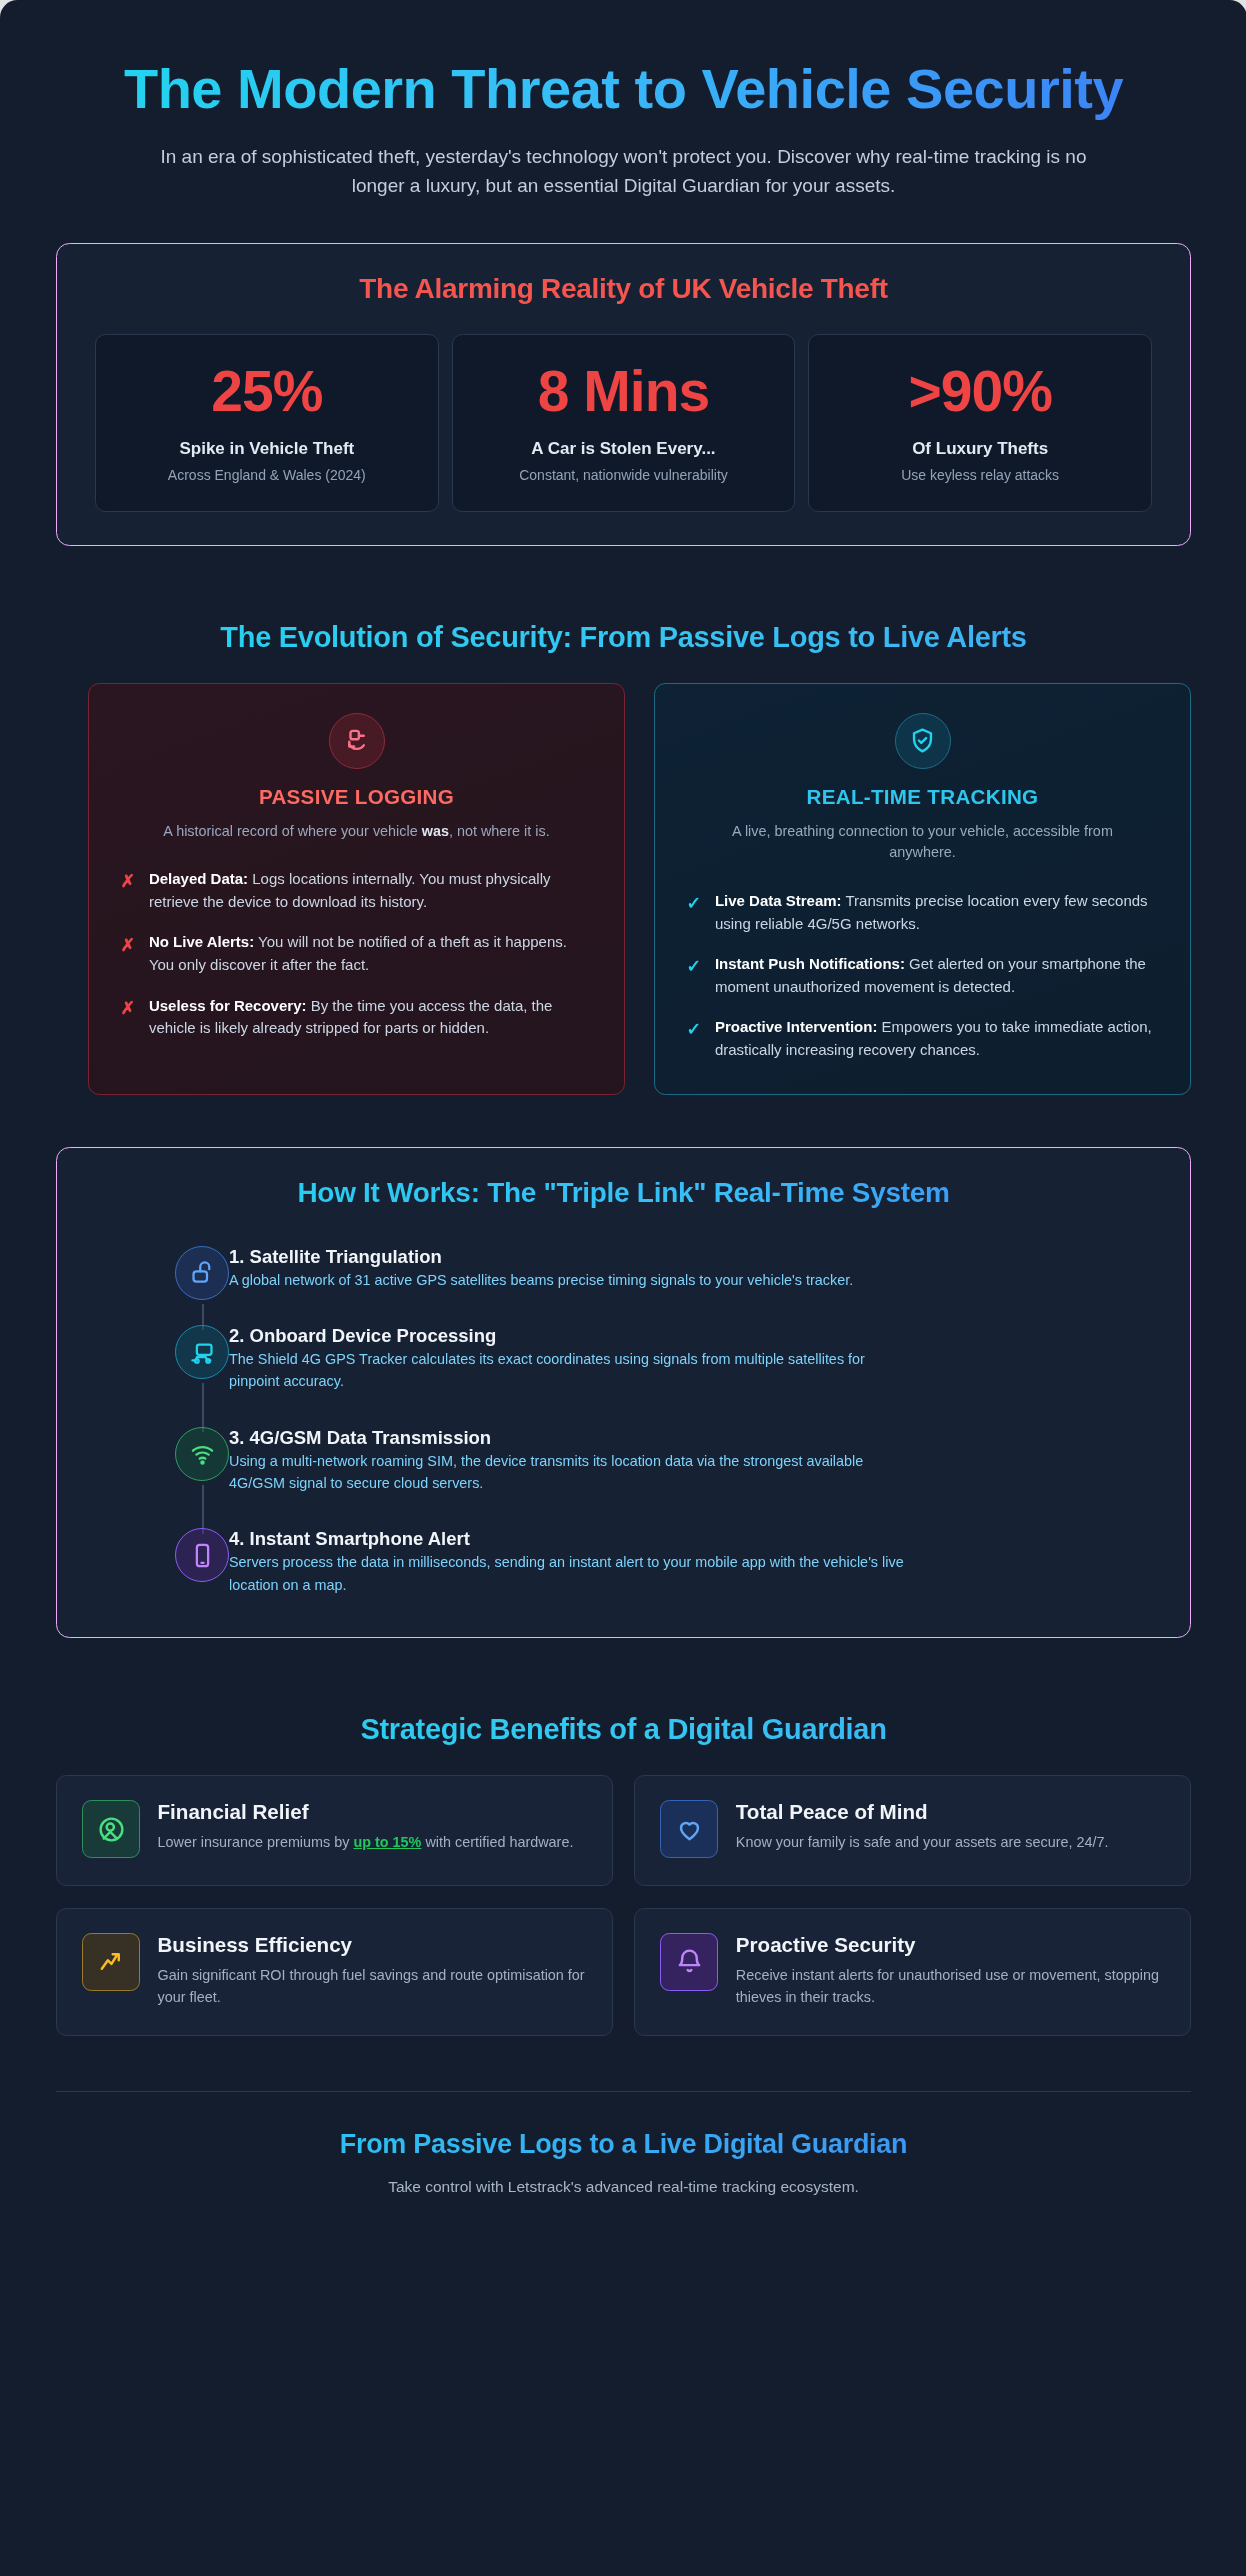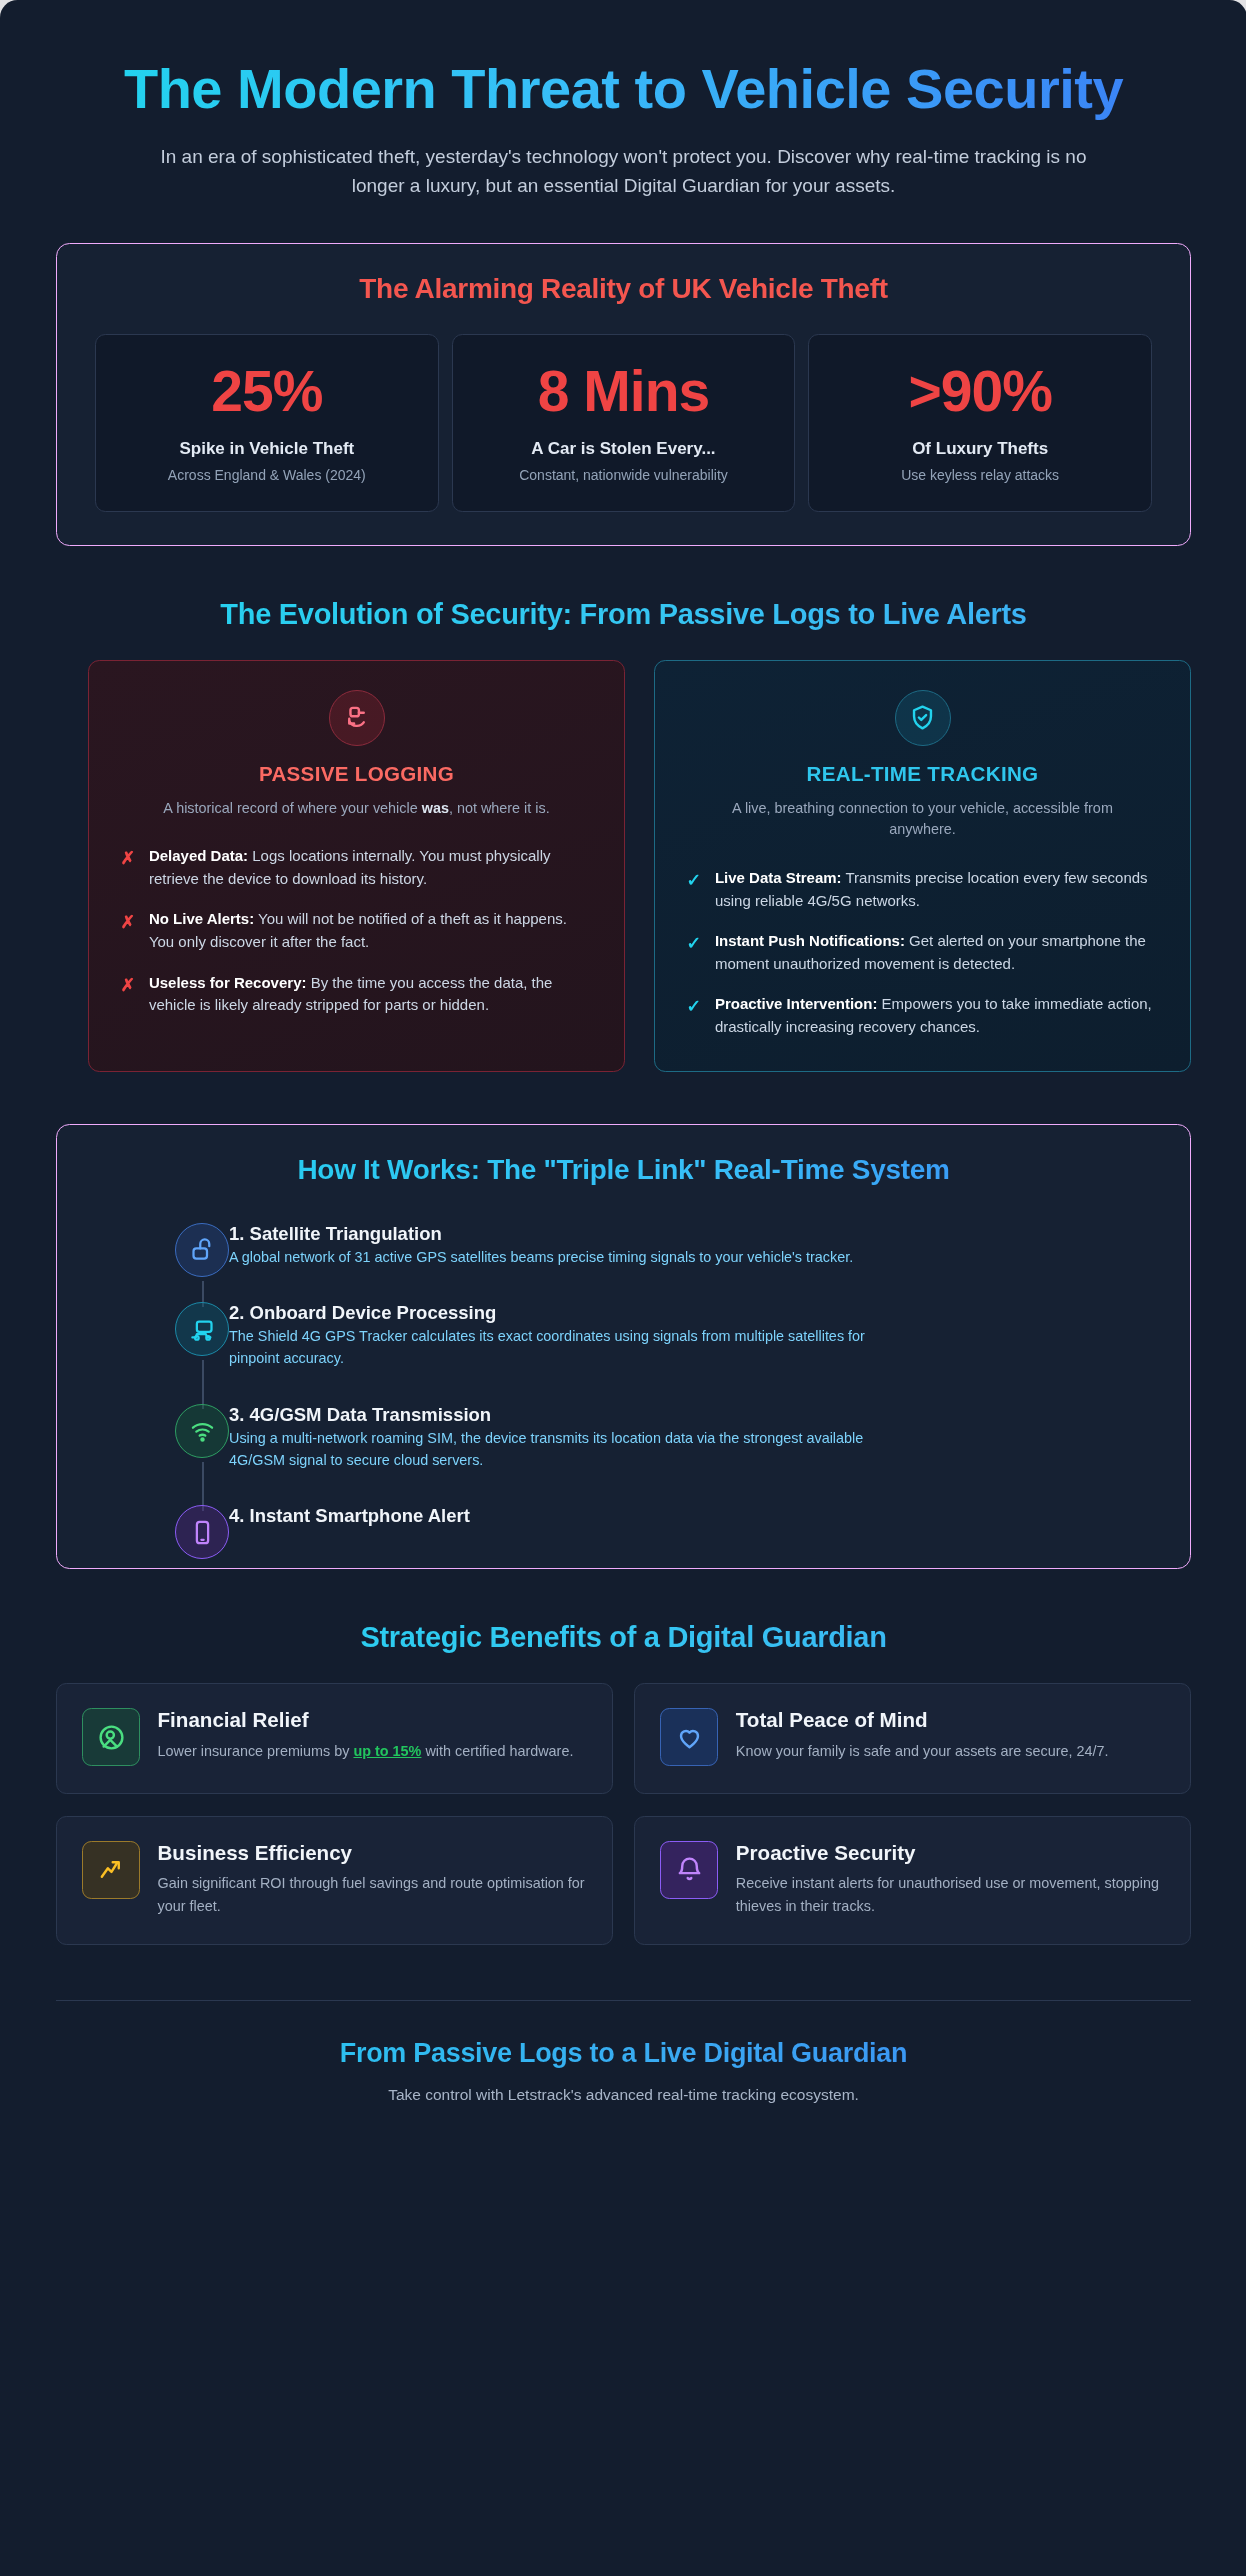--- a/index.html
+++ b/index.html
@@ -98,21 +98,21 @@
     color: #e3eaf4;
   }
   .stat-note {
     margin-top: 8.2px;
     font-size: 14px;
     color: #93a3b8;
   }
 
   
   .section-heading {
-    margin-top: 52px;
+    margin-top: 75px;
     text-align: center;
     font-size: 29px;
     font-weight: 700;
     letter-spacing: -0.3px;
   }
   .section-heading.cyan {
     background: linear-gradient(90deg, #22d3ee 0%, #35c7f2 50%, #3fa9f5 100%);
     -webkit-background-clip: text; background-clip: text;
     color: transparent; -webkit-text-fill-color: transparent;
   }
@@ -388,20 +388,21 @@
 
       <div class="step">
         <div class="step-ico ico-purple">
           <svg width="27" height="27" viewBox="0 0 24 24" fill="none" stroke="#c084fc" stroke-width="2" stroke-linecap="round" stroke-linejoin="round">
             <rect x="7" y="2.5" width="10" height="19" rx="2.5"></rect>
             <path d="M11 18.5h2"></path>
           </svg>
         </div>
 
         <div class="step-title">4. Instant Smartphone Alert</div>
+        <div class="step-desc">Servers process the data in milliseconds, sending an instant alert to your mobile app with the vehicle's live location on a map.</div>
       </div>
 
     </div>
   </div>
 
   <div class="section-heading cyan">Strategic Benefits of a Digital Guardian</div>
 
   <div class="benefits-grid">
 
     <div class="ben-card">

